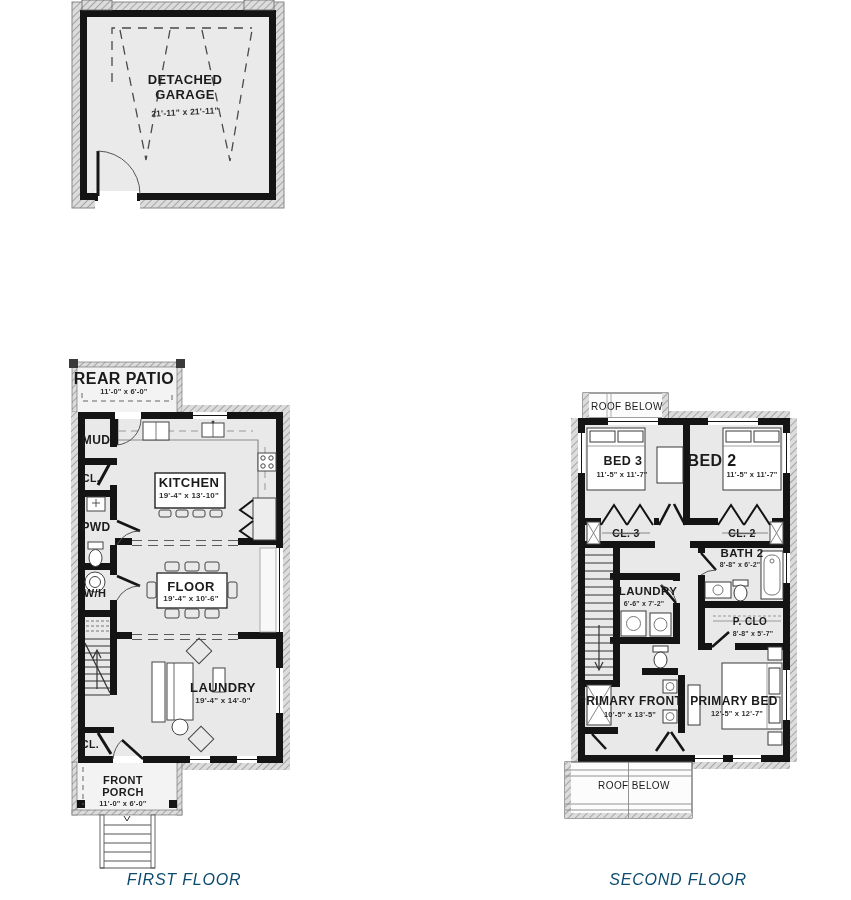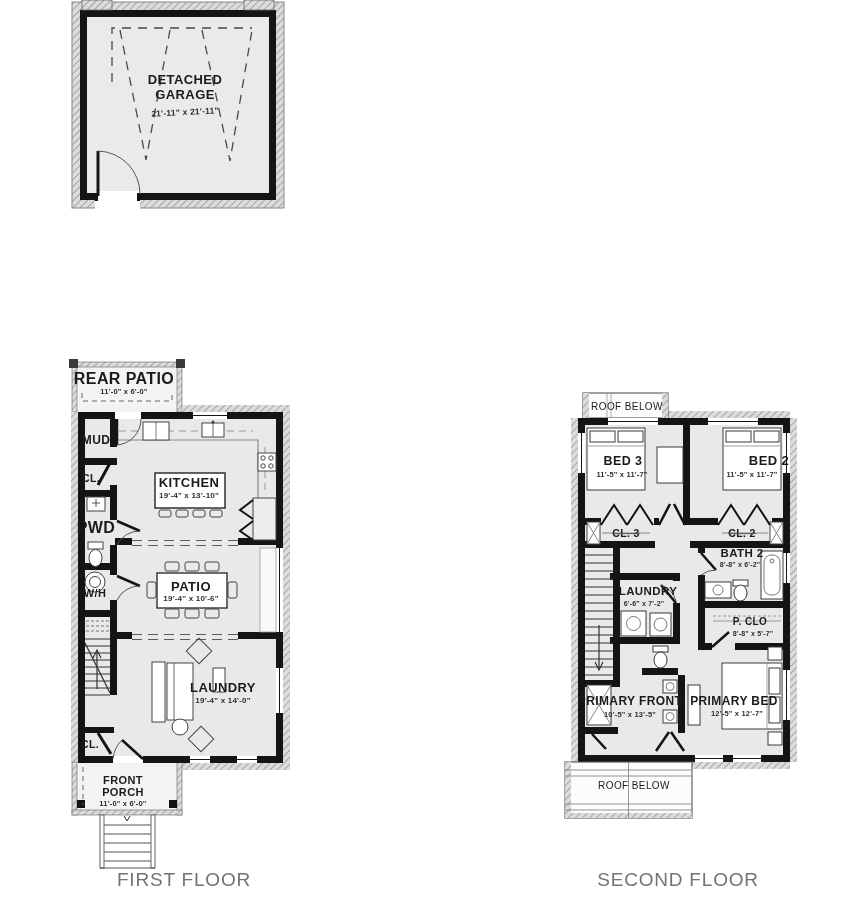--- a/index.html
+++ b/index.html
@@ -5,22 +5,22 @@
   html,body{margin:0;padding:0;background:#ffffff;}
   .sheet{position:relative;width:851px;height:900px;background:#ffffff;overflow:hidden;
          font-family:"Liberation Sans","DejaVu Sans",sans-serif;}
   svg{position:absolute;}
   .lbl{position:absolute;transform:translate(-50%,-50%);text-align:center;color:#1b1b1b;
        font-weight:600;letter-spacing:0.4px;white-space:nowrap;line-height:1.12;}
   .dm{position:absolute;transform:translate(-50%,-50%);text-align:center;color:#2e2e2e;
       font-weight:600;letter-spacing:0.2px;white-space:nowrap;}
   .wrap{white-space:normal;}
   .strike{text-decoration:line-through;text-decoration-color:#555;text-decoration-thickness:1px;text-align:right;}
-  .caption{position:absolute;transform:translate(-50%,-50%);font-size:19px;font-weight:400;
-           letter-spacing:0.8px;color:#737373;white-space:nowrap;}
+  .caption{position:absolute;transform:translate(-50%,-50%);font-size:16px;font-weight:400;
+           letter-spacing:0.8px;color:#0c4a6e;white-space:nowrap;font-style:italic;}
   .tilt{transform:translate(-50%,-50%) rotate(-3deg);}
 </style>
 </head>
 <body>
 
 <div class="sheet">
 
   <svg style="left:68px;top:0px" width="220" height="212" viewBox="0 0 220 212">
     <defs>
       <pattern id="hg" width="5" height="5" patternUnits="userSpaceOnUse" patternTransform="rotate(45)">
@@ -430,43 +430,43 @@
   </svg>
 
   <div class="lbl wrap" style="left:185px;top:88px;width:96px;font-size:13px">DETACHED GARAGE</div>
   <div class="dm tilt" style="left:185px;top:112px;font-size:8.5px">21'-11" x 21'-11"</div>
 
   <div class="lbl" style="left:124px;top:379px;font-size:16px">REAR PATIO</div>
   <div class="dm" style="left:124px;top:391px;font-size:7.5px">11'-0" x 6'-0"</div>
 
   <div class="lbl" style="left:96px;top:441px;font-size:12px">MUD</div>
   <div class="lbl" style="left:91px;top:479px;font-size:10.5px">CL.</div>
-  <div class="lbl" style="left:96px;top:528px;font-size:16px">PWD</div>
+  <div class="lbl" style="left:96px;top:528px;font-size:12px">PWD</div>
   <div class="lbl" style="left:95px;top:593px;font-size:11px">W/H</div>
 
   <div class="lbl" style="left:189px;top:483px;font-size:13px">KITCHEN</div>
   <div class="dm" style="left:189px;top:495px;font-size:8px">19'-4" x 13'-10"</div>
 
-  <div class="lbl" style="left:191px;top:587px;font-size:13px">PATIO</div>
+  <div class="lbl" style="left:191px;top:587px;font-size:13px">FLOOR</div>
   <div class="dm" style="left:191px;top:598px;font-size:8px">19'-4" x 10'-6"</div>
 
   <div class="lbl" style="left:223px;top:688px;font-size:13px">LAUNDRY</div>
   <div class="dm" style="left:223px;top:700px;font-size:8px">19'-4" x 14'-0"</div>
 
   <div class="lbl" style="left:90px;top:745px;font-size:10.5px">CL.</div>
 
   <div class="lbl wrap" style="left:123px;top:786px;width:64px;font-size:11px">FRONT PORCH</div>
   <div class="dm" style="left:123px;top:803px;font-size:7.5px">11'-0" x 6'-0"</div>
 
   <div class="lbl" style="left:627px;top:407px;font-size:10px;font-weight:500">ROOF BELOW</div>
 
   <div class="lbl" style="left:623px;top:461px;font-size:12.5px">BED 3</div>
   <div class="dm" style="left:622px;top:474px;font-size:7.5px">11'-5" x 11'-7"</div>
 
-  <div class="lbl" style="left:769px;top:461px;font-size:13px">BED 2</div>
+  <div class="lbl" style="left:712px;top:461px;font-size:16px">BED 2</div>
   <div class="dm" style="left:752px;top:474px;font-size:7.5px">11'-5" x 11'-7"</div>
 
   <div class="lbl strike" style="left:626px;top:534px;font-size:10.5px">CL. 3</div>
   <div class="lbl strike" style="left:742px;top:534px;font-size:10.5px">CL. 2</div>
 
   <div class="lbl" style="left:742px;top:553px;font-size:11.5px">BATH 2</div>
   <div class="dm" style="left:740px;top:564px;font-size:7px">8'-8" x 6'-2"</div>
 
   <div class="lbl" style="left:648px;top:591px;font-size:11.5px">LAUNDRY</div>
   <div class="dm" style="left:644px;top:603px;font-size:7px">6'-6" x 7'-2"</div>

